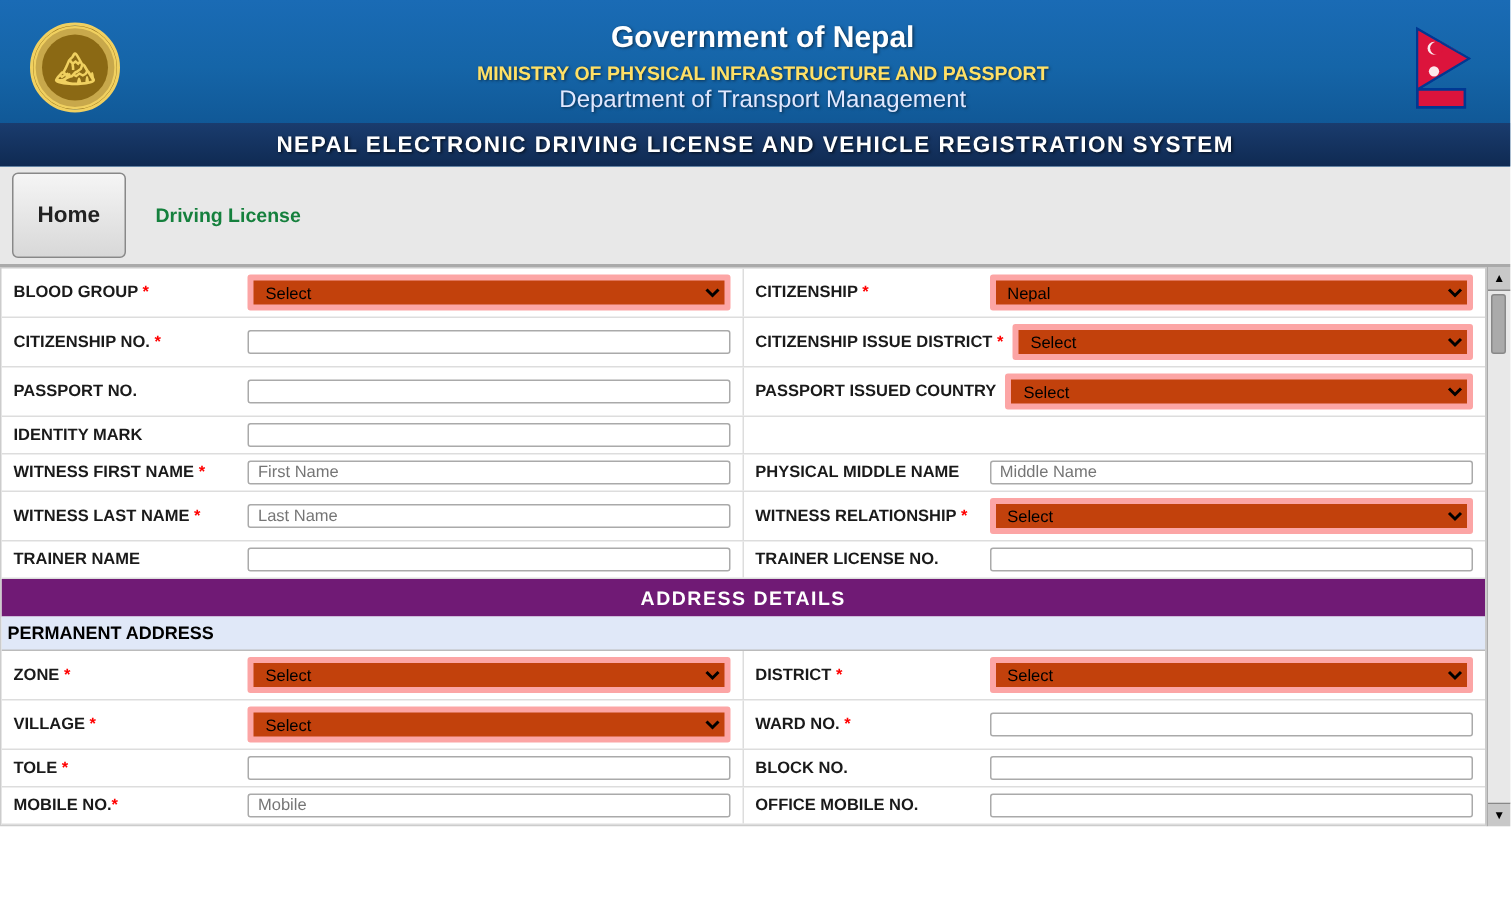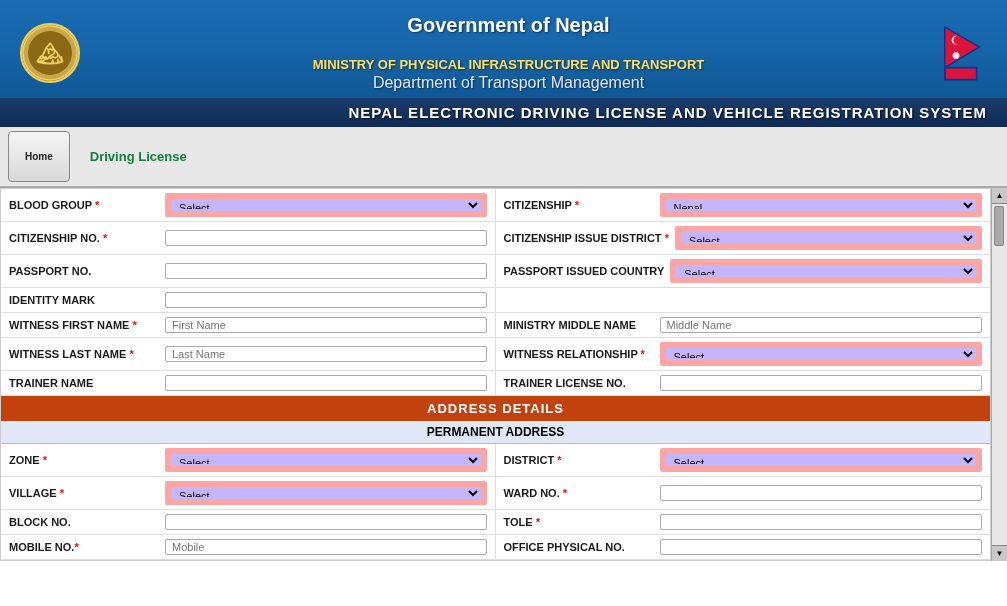--- a/index.html
+++ b/index.html
@@ -31,79 +31,79 @@
       font-size: 28px; color: #fff; font-weight: bold;
     }
     .nepal-flag {
       width: 50px; height: 60px; position: relative;
     }
     .nepal-flag svg { width: 100%; height: 100%; }
     .header-text { flex: 1; text-align: center; }
     .header-title1 {
       font-size: 20px; font-weight: bold; color: #fff;
       text-shadow: 1px 1px 2px rgba(0,0,0,0.5);
-      margin-bottom: 20px;
+      margin-bottom: 4px;
     }
     .header-title2 {
       font-size: 13px; font-weight: bold; color: #ffe066;
       text-shadow: 1px 1px 2px rgba(0,0,0,0.5);
       margin-bottom: 2px;
     }
     .header-title3 {
       font-size: 16px; color: #e0e8ff;
       text-shadow: 1px 1px 2px rgba(0,0,0,0.5);
     }
     .header-banner {
       background: linear-gradient(180deg, #1a3c6e, #0f2a52);
       color: #fff;
       font-size: 15px; font-weight: bold;
       padding: 6px 20px;
       width: 100%;
       letter-spacing: 1px;
-      text-align: right;
+      text-align: center;
       position: relative; z-index: 2;
       text-shadow: 1px 1px 2px rgba(0,0,0,0.7);
     }
 
     
     .nav-bar {
       background: #e8e8e8;
       border-bottom: 2px solid #aaa;
       display: flex; align-items: center;
       padding: 4px 8px; gap: 4px;
     }
     .nav-btn {
-      padding: 19px 16px; font-size: 10px; font-weight: bold;
+      padding: 19px 16px; font-size: 15px; font-weight: bold;
       border: 1px solid #888; border-radius: 4px;
       background: linear-gradient(to bottom, #f5f5f5, #d8d8d8);
       cursor: pointer; color: #222;
     }
     .nav-link {
       padding: 4px 16px; font-size: 13px; font-weight: bold;
       background: none; border: none; cursor: pointer; color: #15803d; text-decoration: none;
     }
 
     
     .form-area {
       background: #fff;
       padding: 0;
       border: 1px solid #ccc;
       overflow-y: auto;
       max-height: 400px;
     }
     .form-section-header {
-      background: #c2410c;
+      background: #701a75;
       color: #fff; font-weight: bold; font-size: 13px;
       text-align: center; padding: 5px;
       letter-spacing: 1px;
     }
     .form-sub-header {
       background: #e0e8f8;
       color: #000; font-weight: bold; font-size: 12px;
-      text-align: center; padding: 4px;
+      text-align: left; padding: 4px;
       border-bottom: 1px solid #bbb;
     }
     .form-row {
       display: grid; grid-template-columns: 1fr 1fr;
       border-bottom: 1px solid #ddd;
     }
     .form-half {
       display: flex; align-items: center;
       padding: 4px 8px; gap: 6px;
       border-right: 1px solid #ddd;
@@ -113,22 +113,22 @@
       min-width: 150px; font-size: 11px; font-weight: bold;
       color: #1a1a1a; white-space: nowrap;
     }
     .required { color: red; }
     .form-input {
       flex: 1; height: 16px; border: 1px solid #aaa;
       padding: 2px 6px; font-size: 11px; background: #fff;
       border-radius: 2px;
     }
     .form-select {
-      flex: 1; height: 24px; border: 6px solid #fca5a5;
-      padding: 2px 4px; font-size: 11px; background: #c4b5fd;
+      flex: 1; height: 24px; border: 4px solid #fca5a5;
+      padding: 2px 4px; font-size: 11px; background: #c2410c;
       border-radius: 2px; cursor: pointer;
     }
     .scrollbar-area {
       position: relative;
     }
   </style>
 </head>
 <body>
 
 <div class="header">
@@ -137,21 +137,21 @@
 
       <div class="nepal-emblem">
         <svg width="56" height="56" viewBox="0 0 56 56">
           <circle cx="28" cy="28" r="27" fill="#c8a84b" stroke="#f0d060" stroke-width="1.5"></circle>
           <circle cx="28" cy="28" r="22" fill="#8b6914"></circle>
           <text x="28" y="36" text-anchor="middle" font-size="22" fill="#f0d060">🏔</text>
         </svg>
       </div>
       <div class="header-text">
         <div class="header-title1">Government of Nepal</div>
-        <div class="header-title2">MINISTRY OF PHYSICAL INFRASTRUCTURE AND TRANSPORT</div>
+        <div class="header-title2">MINISTRY OF PHYSICAL INFRASTRUCTURE AND PASSPORT</div>
         <div class="header-title3">Department of Transport Management</div>
       </div>
 
       <div class="nepal-flag">
         <svg viewBox="0 0 50 70" xmlns="http://www.w3.org/2000/svg">
           <polygon points="5,5 45,28 5,52" fill="#dc143c" stroke="#003893" stroke-width="2"></polygon>
           <polygon points="5,5 38,23 5,42" fill="#dc143c"></polygon>
           <polygon points="5,52 5,66 42,66 42,52 5,52" fill="#dc143c" stroke="#003893" stroke-width="2"></polygon>
           <polygon points="5,5 5,66 5,52 45,28 5,5" fill="#dc143c" stroke="#003893" stroke-width="1.5"></polygon>
 
@@ -221,21 +221,21 @@
       </div>
       <div class="form-half"></div>
     </div>
 
     <div class="form-row">
       <div class="form-half">
         <span class="form-label">WITNESS FIRST NAME <span class="required">*</span></span>
         <input type="text" class="form-input" placeholder="First Name" style="">
       </div>
       <div class="form-half">
-        <span class="form-label">MINISTRY MIDDLE NAME</span>
+        <span class="form-label">PHYSICAL MIDDLE NAME</span>
         <input type="text" class="form-input" placeholder="Middle Name" style="">
       </div>
     </div>
 
     <div class="form-row">
       <div class="form-half">
         <span class="form-label">WITNESS LAST NAME <span class="required">*</span></span>
         <input type="text" class="form-input" placeholder="Last Name" style="">
       </div>
       <div class="form-half">
@@ -283,36 +283,36 @@
         </select>
       </div>
       <div class="form-half">
         <span class="form-label">WARD NO. <span class="required">*</span></span>
         <input type="text" class="form-input" style="">
       </div>
     </div>
 
     <div class="form-row">
       <div class="form-half">
+        <span class="form-label">TOLE <span class="required">*</span></span>
+        <input type="text" class="form-input" style="">
+      </div>
+      <div class="form-half">
         <span class="form-label">BLOCK NO.</span>
-        <input type="text" class="form-input" style="">
-      </div>
-      <div class="form-half">
-        <span class="form-label">TOLE <span class="required">*</span></span>
         <input type="text" class="form-input" style="">
       </div>
     </div>
 
     <div class="form-row">
       <div class="form-half">
         <span class="form-label">MOBILE NO.<span class="required">*</span></span>
         <input type="text" class="form-input" placeholder="Mobile" style="">
       </div>
       <div class="form-half">
-        <span class="form-label">OFFICE PHYSICAL NO.</span>
+        <span class="form-label">OFFICE MOBILE NO.</span>
         <input type="text" class="form-input" style="">
       </div>
     </div>
 
   </div>
 
   <div style="width:16px; background:#f0f0f0; border-left:1px solid #aaa; display:flex; flex-direction:column; align-items:center;">
     <div style="width:100%; height:16px; background:#c8c8c8; border-bottom:1px solid #888; display:flex; align-items:center; justify-content:center; cursor:pointer; font-size:8px;">▲</div>
     <div style="flex:1; width:100%; background:#e8e8e8; position:relative;">
       <div style="position:absolute; top:2px; left:2px; width:10px; height:40px; background:#aaa; border:1px solid #888; border-radius:2px;"></div>

